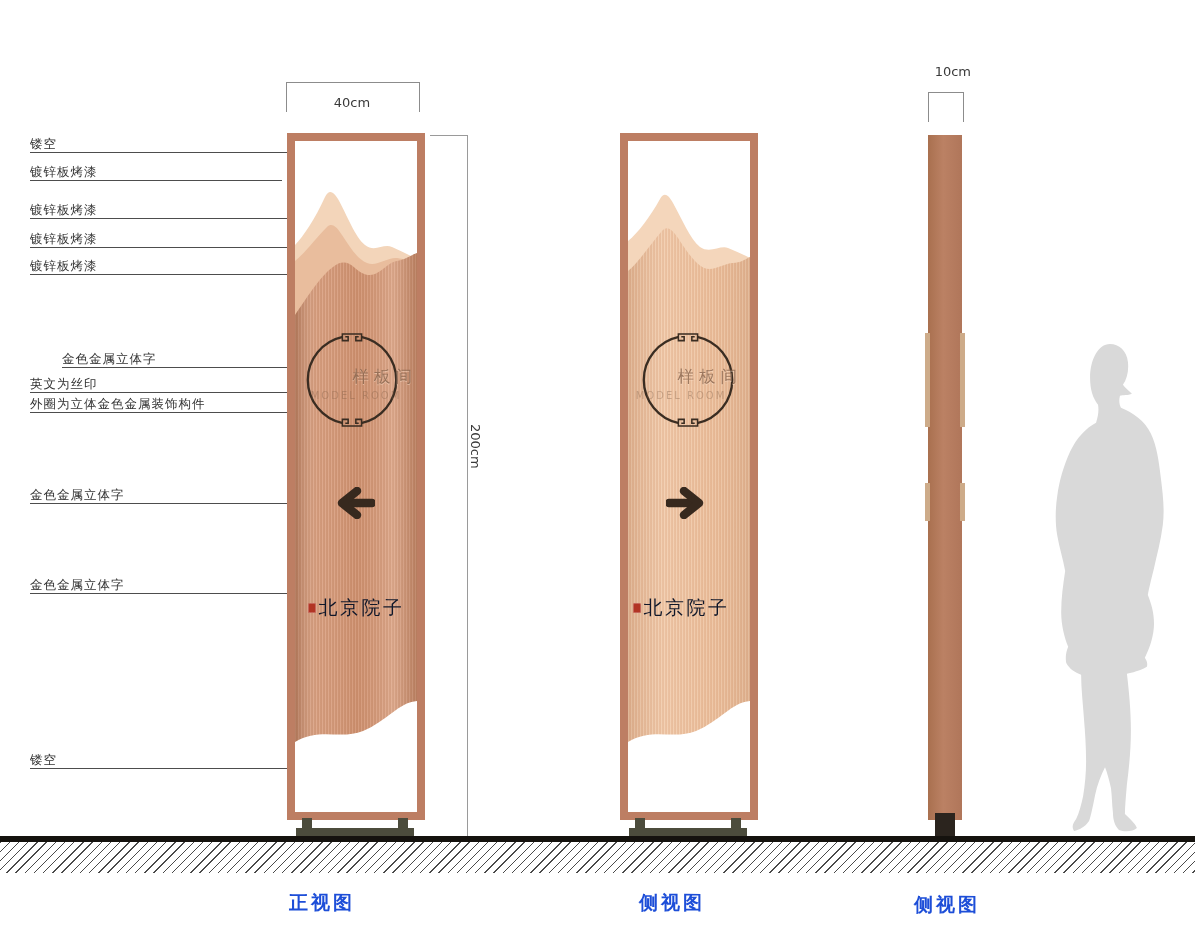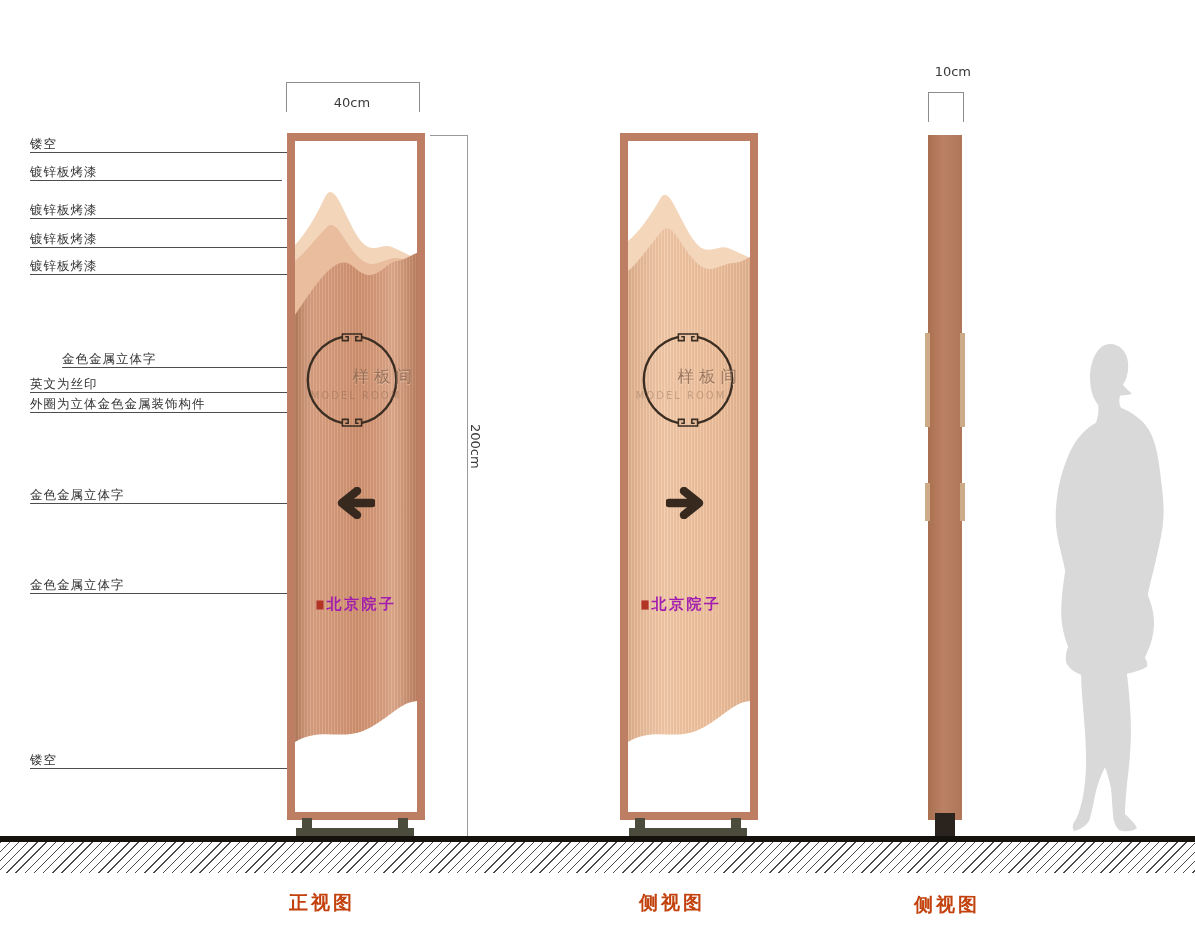--- a/index.html
+++ b/index.html
@@ -22,38 +22,38 @@
          background:#fff;box-sizing:border-box;}
   .panel-svg{position:absolute;left:0;top:0;width:122px;height:671px;}
   
   .circle-text{position:absolute;width:122px;text-align:right;font-size:16.5px;
                letter-spacing:5px;padding-left:5px;box-sizing:border-box;color:#8a6750;
                opacity:.8;text-shadow:0 1px 0 rgba(255,230,210,.55);}
   .circle-subtext{position:absolute;width:122px;text-align:center;font-size:10px;
                   letter-spacing:2px;color:#7c5a42;opacity:.35;}
   
   .brand{position:absolute;width:122px;display:flex;align-items:center;justify-content:center;gap:3px;}
-  .brand .cal{font-family:"DejaVu Serif","Liberation Serif",serif;font-weight:bold;
-              font-size:15px;letter-spacing:2.5px;color:#a21caf;}
+  .brand .cal{font-family:"DejaVu Serif","Liberation Serif",serif;font-weight:normal;
+              font-size:19px;letter-spacing:2.5px;color:#0f172a;}
   .seal{width:8px;height:10px;background:#b23524;border-radius:1.5px;
         box-shadow:inset 0 0 0 1px rgba(255,255,255,.25);}
   
   .leg{position:absolute;width:10px;height:14px;background:#4c4c3c;}
   .basebar{position:absolute;width:118px;height:10px;background:#4c4c3c;}
   
   .ground-line{position:absolute;left:0;top:836px;width:1195px;height:6px;background:#15120e;}
   .ground-hatch{position:absolute;left:0;top:842px;width:1195px;height:31px;
     background:repeating-linear-gradient(135deg,#4a4a4a 0px,#4a4a4a 1px,transparent 1px,transparent 6.5px);}
   
   .profile-bar{position:absolute;left:928px;top:135px;width:34px;height:685px;
     background:linear-gradient(90deg,#a9704f 0%,#bb8164 45%,#b0765a 100%);}
   .trim{position:absolute;background:#cdab89;width:5px;}
   .profile-foot{position:absolute;left:935px;top:813px;width:20px;height:25px;background:#2b241e;}
   
-  .caption{position:absolute;width:110px;text-align:center;font-size:19px;color:#c2410c;
+  .caption{position:absolute;width:110px;text-align:center;font-size:19px;color:#1d4ed8;
            letter-spacing:3px;font-weight:bold;}
 </style>
 </head>
 <body>
 
 <div id="canvas">
 
   <div>
       <div class="ann" style="top: 136px; width: 275px;">
         <span>镂空</span>

